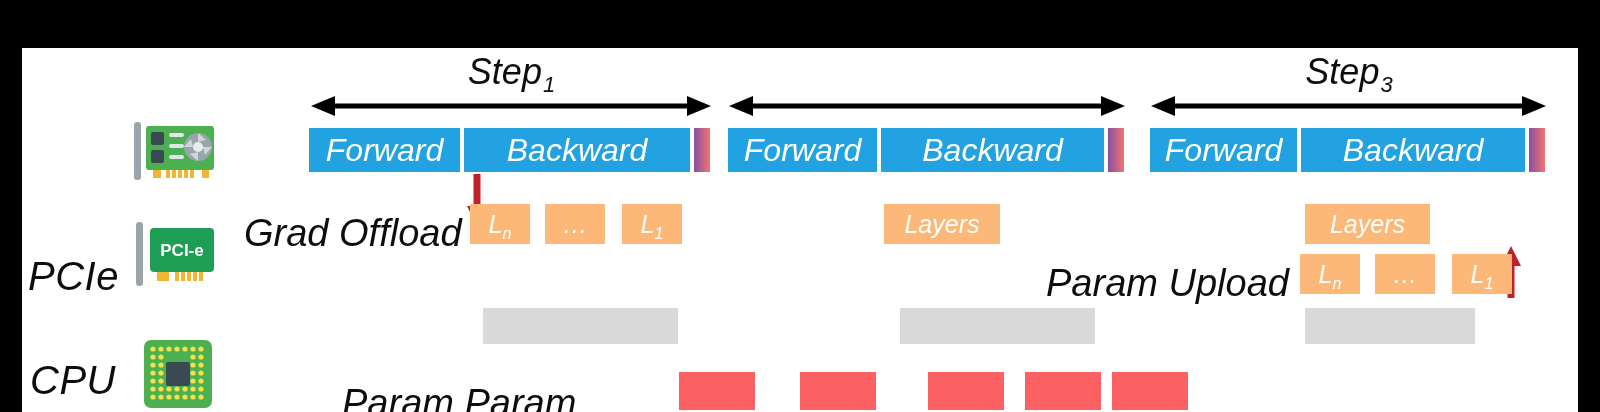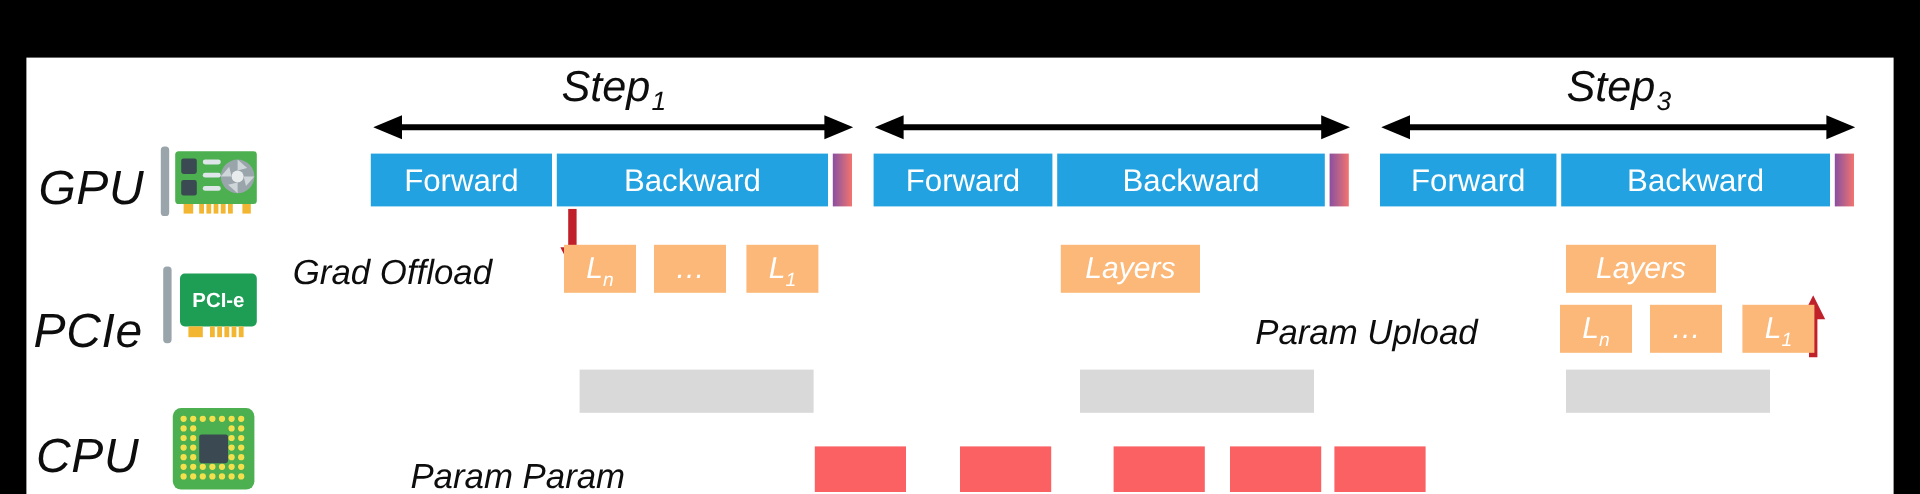--- a/index.html
+++ b/index.html
@@ -60,21 +60,22 @@
   
   .gpu-bar {
     background: #22a2e0;
     height: 44px;
     display: flex;
     align-items: center;
     justify-content: center;
   }
   .gpu-bar span {
     color: #ffffff;
-    font-size: 26px;
+    font-style: italic;
+    font-size: 32px;
     white-space: nowrap;
     line-height: 1;
   }
   .grad-block {
     height: 44px;
     width: 16px;
     background: linear-gradient(90deg, #8b4fa0 0%, #b05f8e 40%, #f4736e 100%);
   }
 
   
@@ -96,21 +97,21 @@
   .pcie-block span .sub {
     font-size: 16px;
     position: relative;
     top: 6px;
   }
 
   
   .row-label {
     font-style: italic;
     color: #0d0d0d;
-    font-size: 29px;
+    font-size: 38px;
     white-space: nowrap;
     line-height: 1;
   }
 
   
   .accum-block { background: #d9d9d9; height: 36px; }
   .update-block { background: #fb6063; height: 38px; }
 
   
   .varrow svg { display: block; }
@@ -146,21 +147,20 @@
       </svg>
     </div>
     <div class="abs step-arrow" style="left:1129px; top:47px; width:395px;">
       <svg width="395" height="22" viewBox="0 0 395 22">
         <line x1="20" y1="11" x2="375" y2="11" stroke="#000" stroke-width="5"></line>
         <polygon points="0,11 24,1 24,21" fill="#000"></polygon>
         <polygon points="395,11 371,1 371,21" fill="#000"></polygon>
       </svg>
     </div>
 
-    <div class="abs device-label" style="left:10px; top:89px;">GPU</div>
     <div class="abs" style="left:110px; top:72px; width:86px; height:66px;">
       <svg class="icon-svg" width="86" height="66" viewBox="0 0 86 66">
         <rect x="2" y="2" width="7" height="58" rx="3" fill="#9aa5ab"></rect>
         <rect x="14" y="6" width="68" height="44" rx="3" fill="#4caf50"></rect>
         <rect x="19" y="12" width="13" height="13" rx="2" fill="#3b4a52"></rect>
         <rect x="19" y="30" width="13" height="13" rx="2" fill="#3b4a52"></rect>
         <rect x="37" y="13" width="15" height="4" rx="2" fill="#dfe6e9"></rect>
         <rect x="37" y="24" width="15" height="4" rx="2" fill="#dfe6e9"></rect>
         <rect x="37" y="35" width="15" height="4" rx="2" fill="#dfe6e9"></rect>
         <circle cx="66" cy="27" r="14" fill="#9aa5ab"></circle>

